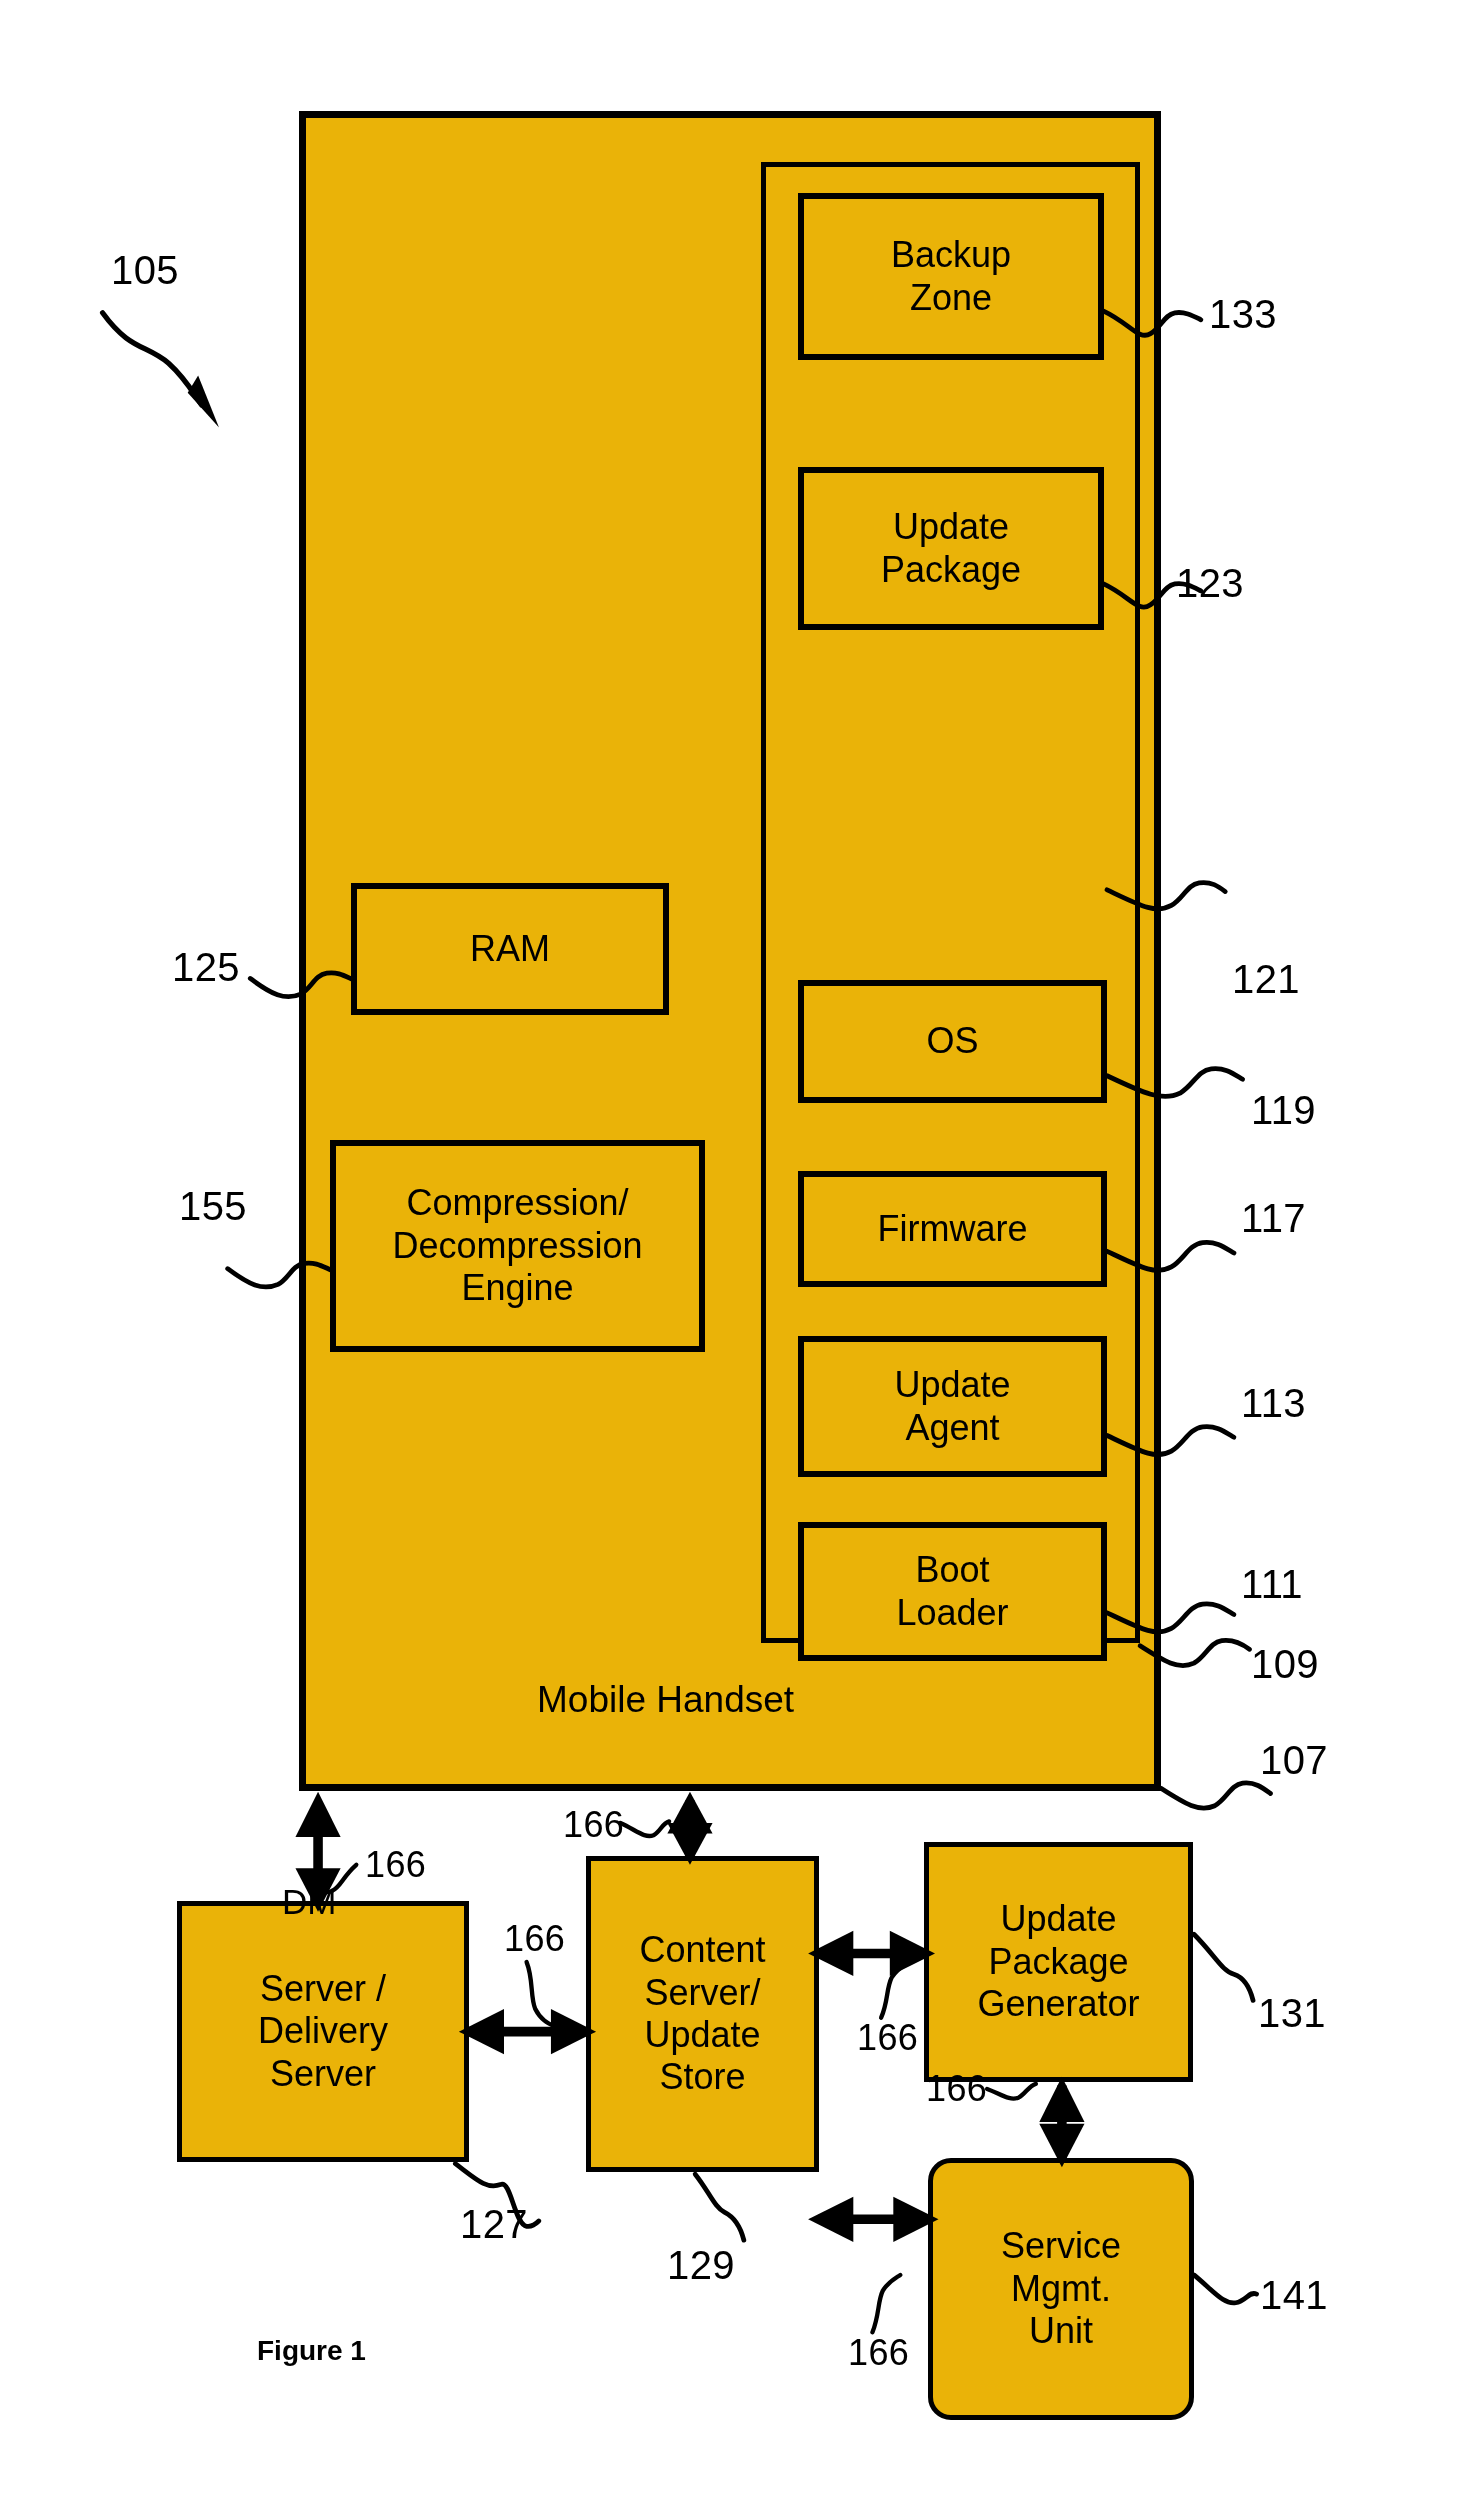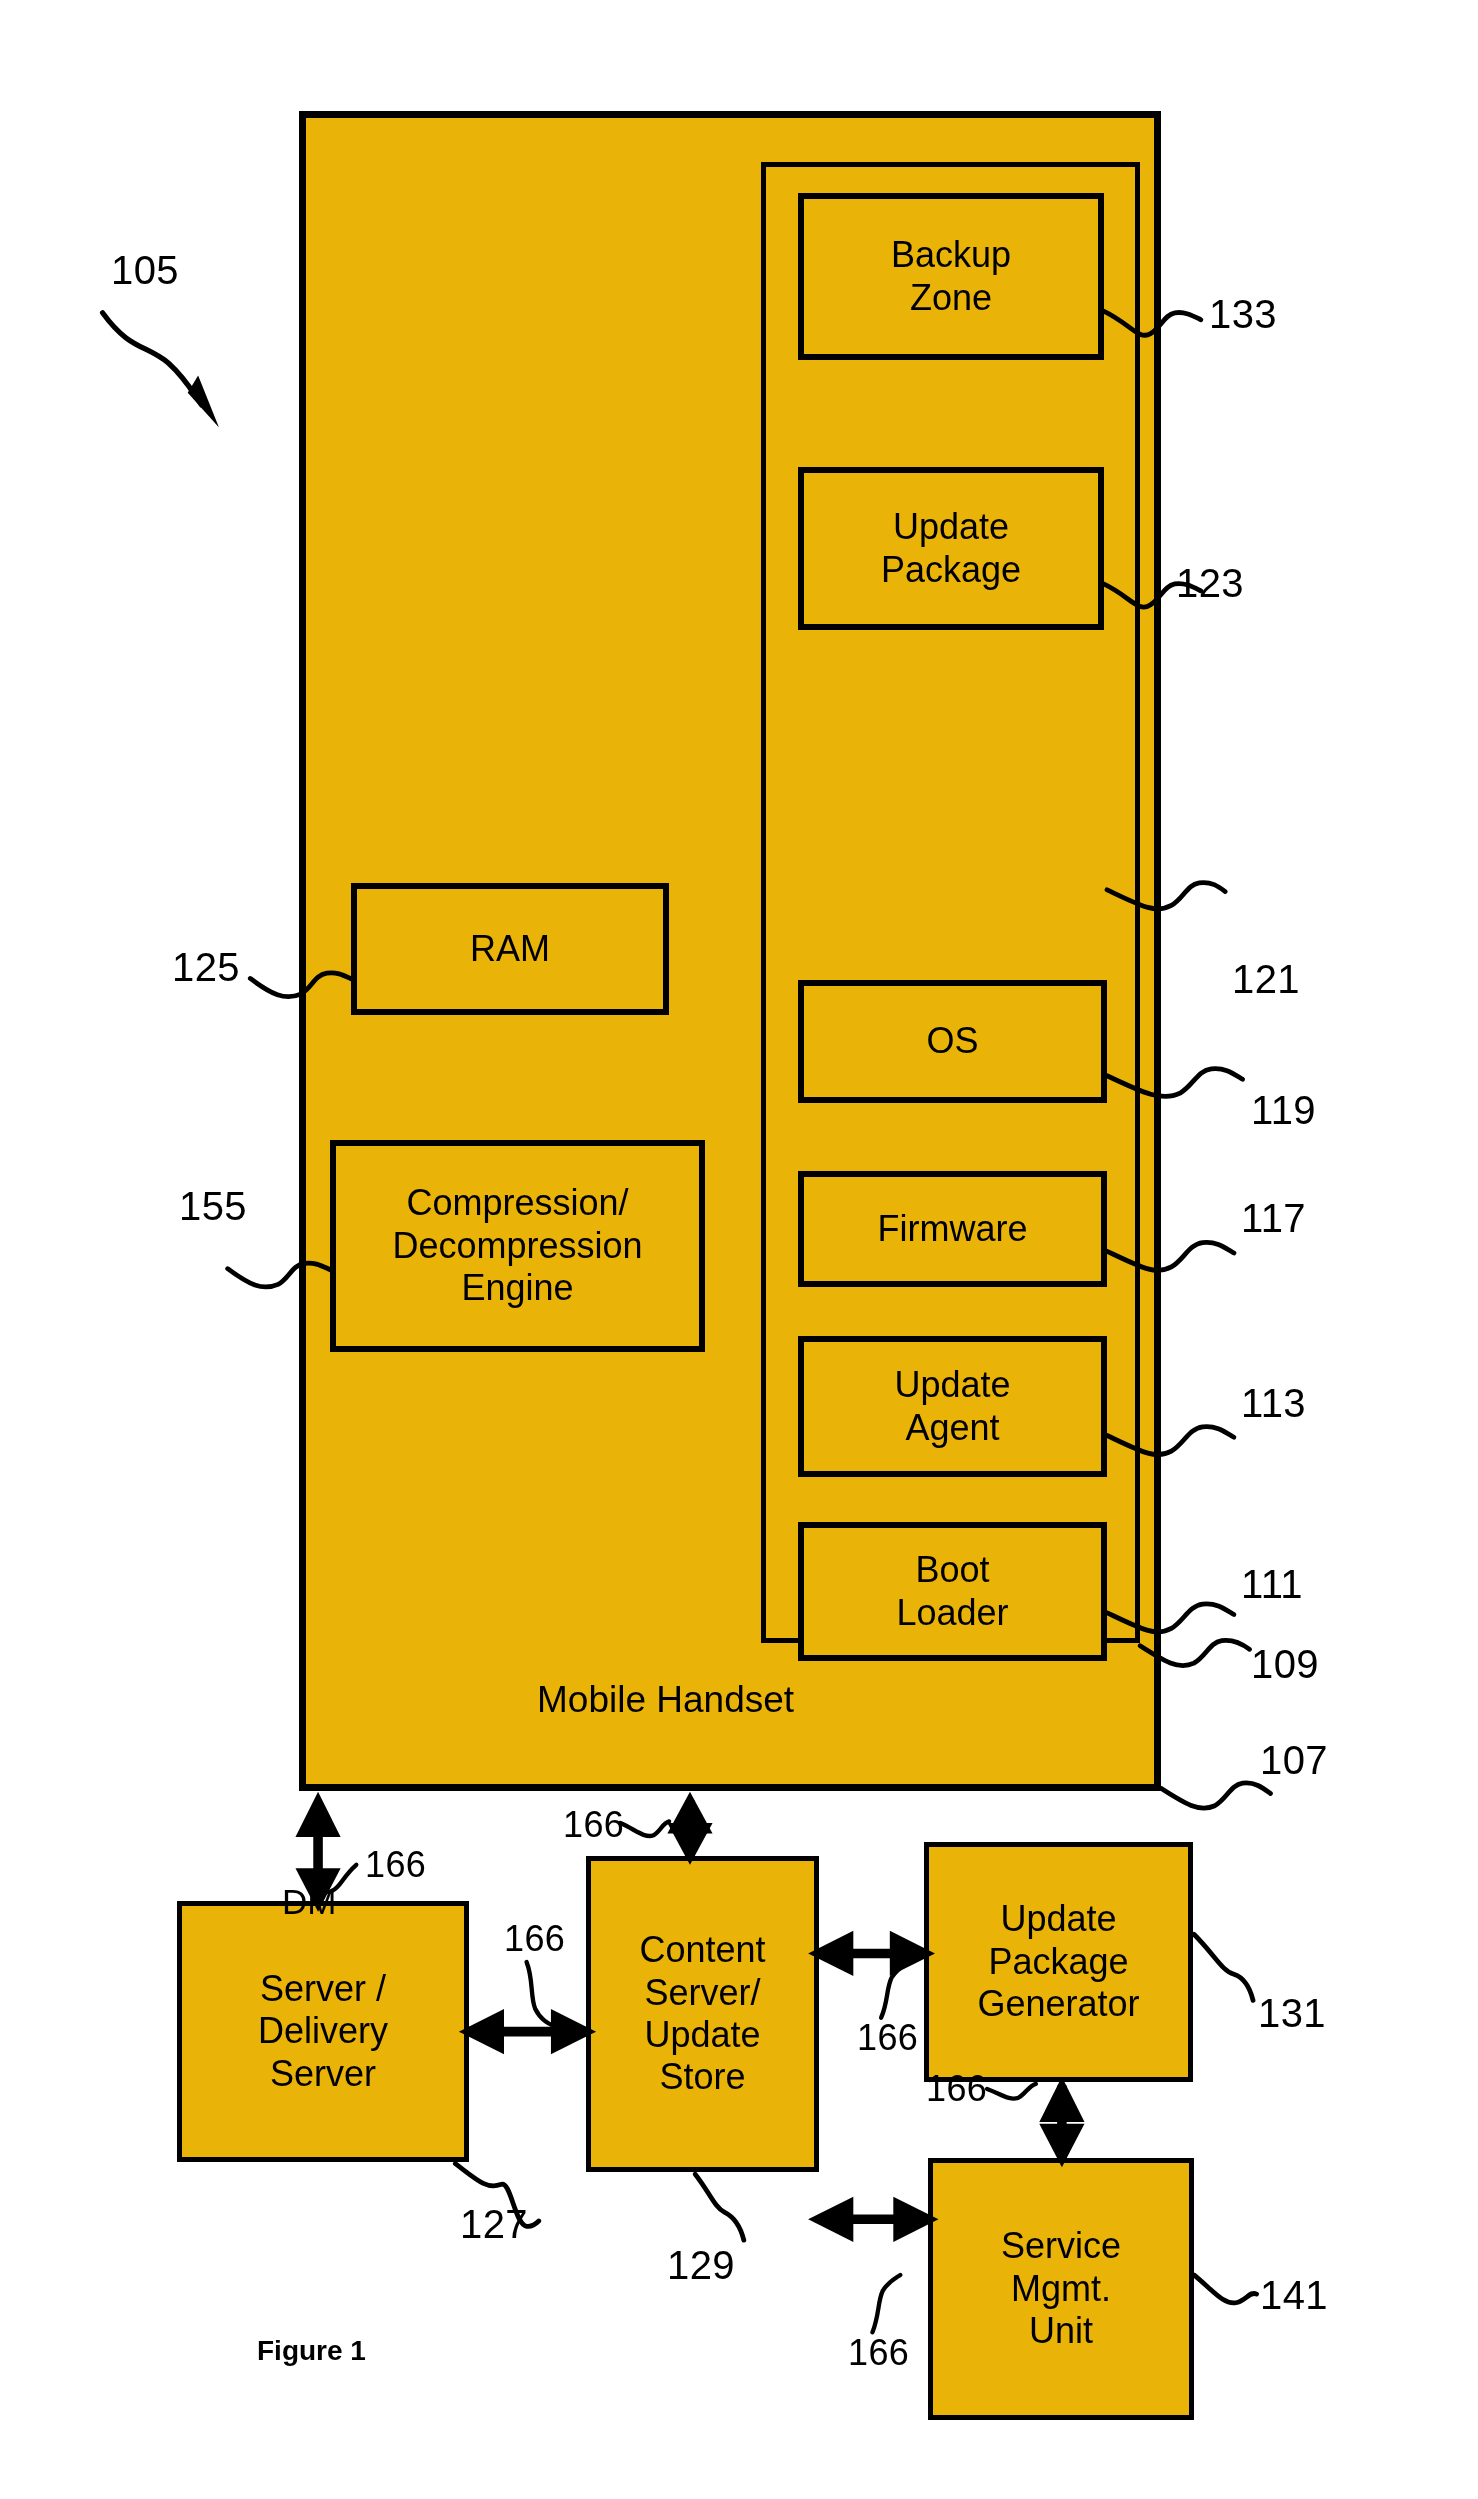--- a/index.html
+++ b/index.html
@@ -111,21 +111,21 @@
 
   <div class="bx thin" style="left:586px; top:1856px; width:233px; height:316px;">Content
 Server/
 Update
 Store</div>
 
   <div class="bx thin" style="left:924px; top:1842px; width:269px; height:240px;">Update
 Package
 Generator</div>
 
-  <div class="bx thin" style="left:928px; top:2158px; width:266px; height:262px;">Service
+  <div class="bx thin" style="left:928px; top:2158px; width:266px; height:262px;border-radius:23px;">Service
 Mgmt.
 Unit</div>
 
   <div class="lbl dm" style="left:282px; top:1882px;">DM</div>
 
   <div class="lbl fig" style="left:257px; top:2335px;">Figure 1</div>
 
   <div class="ref" style="left:111px; top:248px;">105</div>
 
   <div class="ref" style="left:1209px; top:292px;">133</div>

